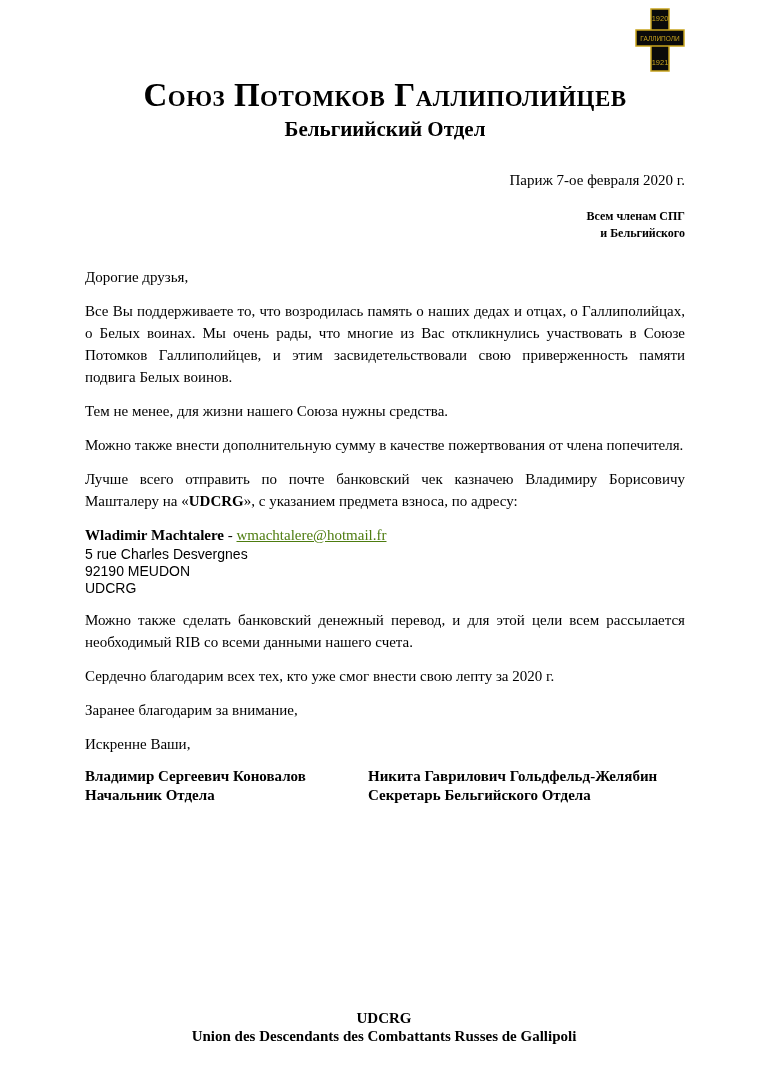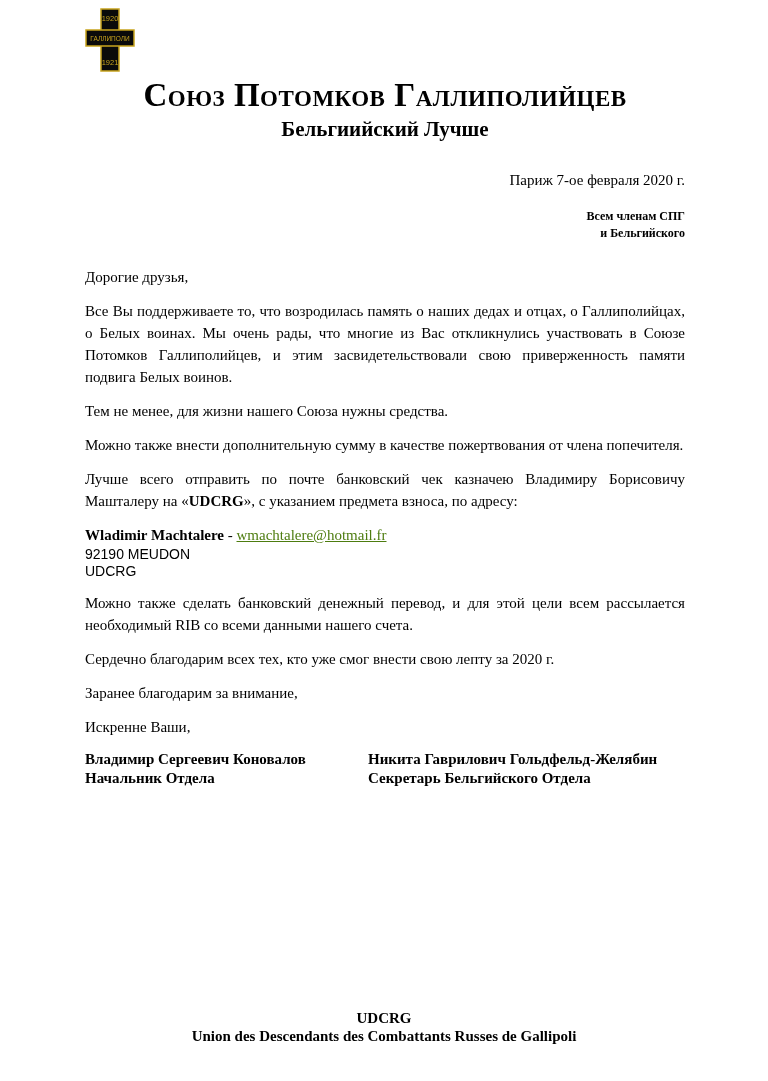--- a/index.html
+++ b/index.html
@@ -6,21 +6,21 @@
   body { font-family: "Liberation Serif", serif; color: #000; }
   .page {
     position: relative;
     width: 768px;
     height: 1081px;
     background: #fff;
     padding: 8px 83px 0 85px;
     box-sizing: border-box;
     overflow: hidden;
   }
-  .emblem { text-align: left; height: 64px; }
+  .emblem { text-align: right; height: 64px; }
   .title {
     text-align: center;
     font-size: 33px;
     font-weight: bold;
     font-variant: small-caps;
     letter-spacing: 0.5px;
     margin-top: 4px;
     line-height: 38px;
     white-space: nowrap;
   }
@@ -95,40 +95,41 @@
       <rect x="16" y="1" width="18" height="62" fill="#0a0a0a" stroke="#c8a41e" stroke-width="1.5"></rect>
       <rect x="1" y="22" width="48" height="16" fill="#0a0a0a" stroke="#c8a41e" stroke-width="1.5"></rect>
       <rect x="17" y="23" width="16" height="14" fill="#0a0a0a"></rect>
       <text x="25" y="13" fill="#c8a41e" font-size="7.5" font-family="Liberation Sans, sans-serif" text-anchor="middle">1920</text>
       <text x="25" y="32.5" fill="#c8a41e" font-size="6.5" font-family="Liberation Sans, sans-serif" text-anchor="middle">ГАЛЛИПОЛИ</text>
       <text x="25" y="57" fill="#c8a41e" font-size="7.5" font-family="Liberation Sans, sans-serif" text-anchor="middle">1921</text>
     </svg>
   </div>
 
   <div class="title">Союз Потомков Галлиполийцев</div>
-  <div class="subtitle">Бельгиийский Лучше</div>
+  <div class="subtitle">Бельгиийский Отдел</div>
 
   <div class="dateline">Париж 7-ое февраля 2020 г.</div>
 
   <div class="addressee">
     <div>Всем членам СПГ</div>
     <div>и Бельгийского</div>
   </div>
 
   <div class="body-text">
     <p>Дорогие друзья,</p>
 
     <p>Все Вы поддерживаете то, что возродилась память о наших дедах и отцах, о Галлиполийцах, о Белых воинах. Мы очень рады, что многие из Вас откликнулись участвовать в Союзе Потомков Галлиполийцев, и этим засвидетельствовали свою приверженность памяти подвига Белых воинов.</p>
     <p>Тем не менее, для жизни нашего Союза нужны средства.</p>
     <p>Можно также внести дополнительную сумму в качестве пожертвования от члена попечителя.</p>
 
     <p><span>Лучше всего отправить по почте банковский чек казначею Владимиру Борисовичу Машталеру на «</span><b>UDCRG</b><span>», с указанием предмета взноса, по адресу:</span></p>
 
     <div class="contact-block">
       <div class="contact-name-line"><b>Wladimir Machtalere</b><span> - </span><a class="email" href="#">wmachtalere@hotmail.fr</a></div>
+      <div class="addr">5 rue Charles Desvergnes</div>
       <div class="addr">92190 MEUDON</div>
       <div class="addr">UDCRG</div>
     </div>
 
     <p>Можно также сделать банковский денежный перевод, и для этой цели всем рассылается необходимый RIB со всеми данными нашего счета.</p>
     <p>Сердечно благодарим всех тех, кто уже смог внести свою лепту за 2020 г.</p>
     <p>Заранее благодарим за внимание,</p>
     <p>Искренне Ваши,</p>
 
     <div class="signatures">

